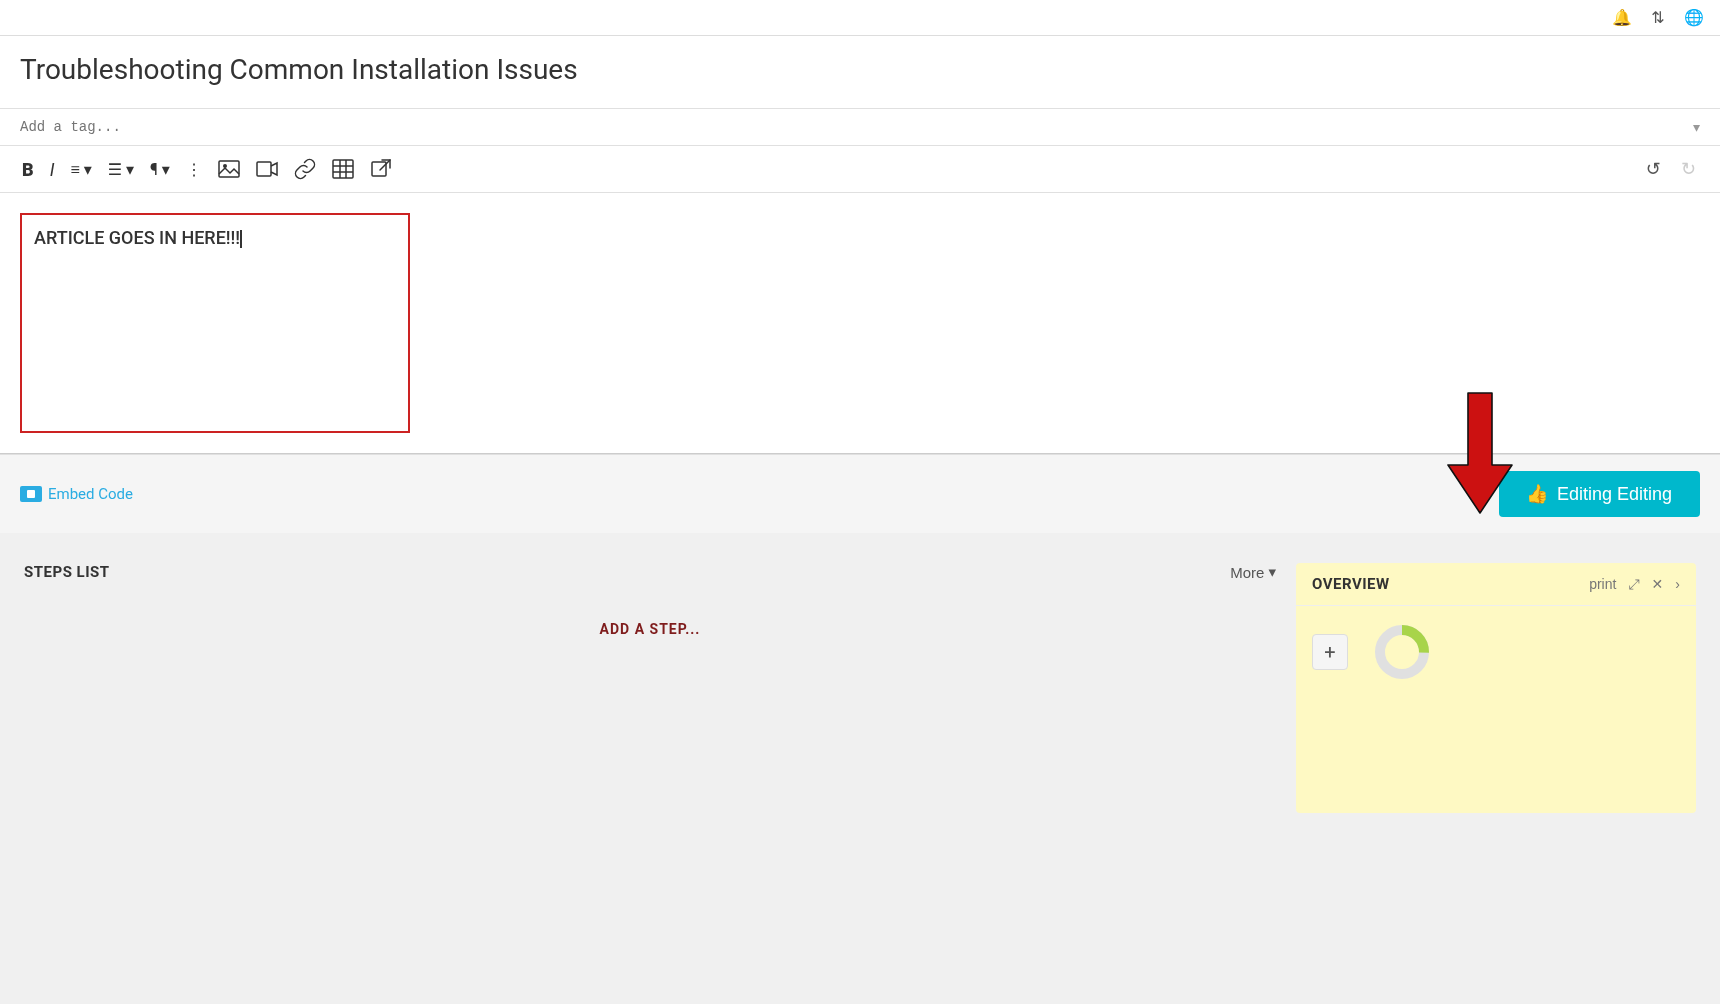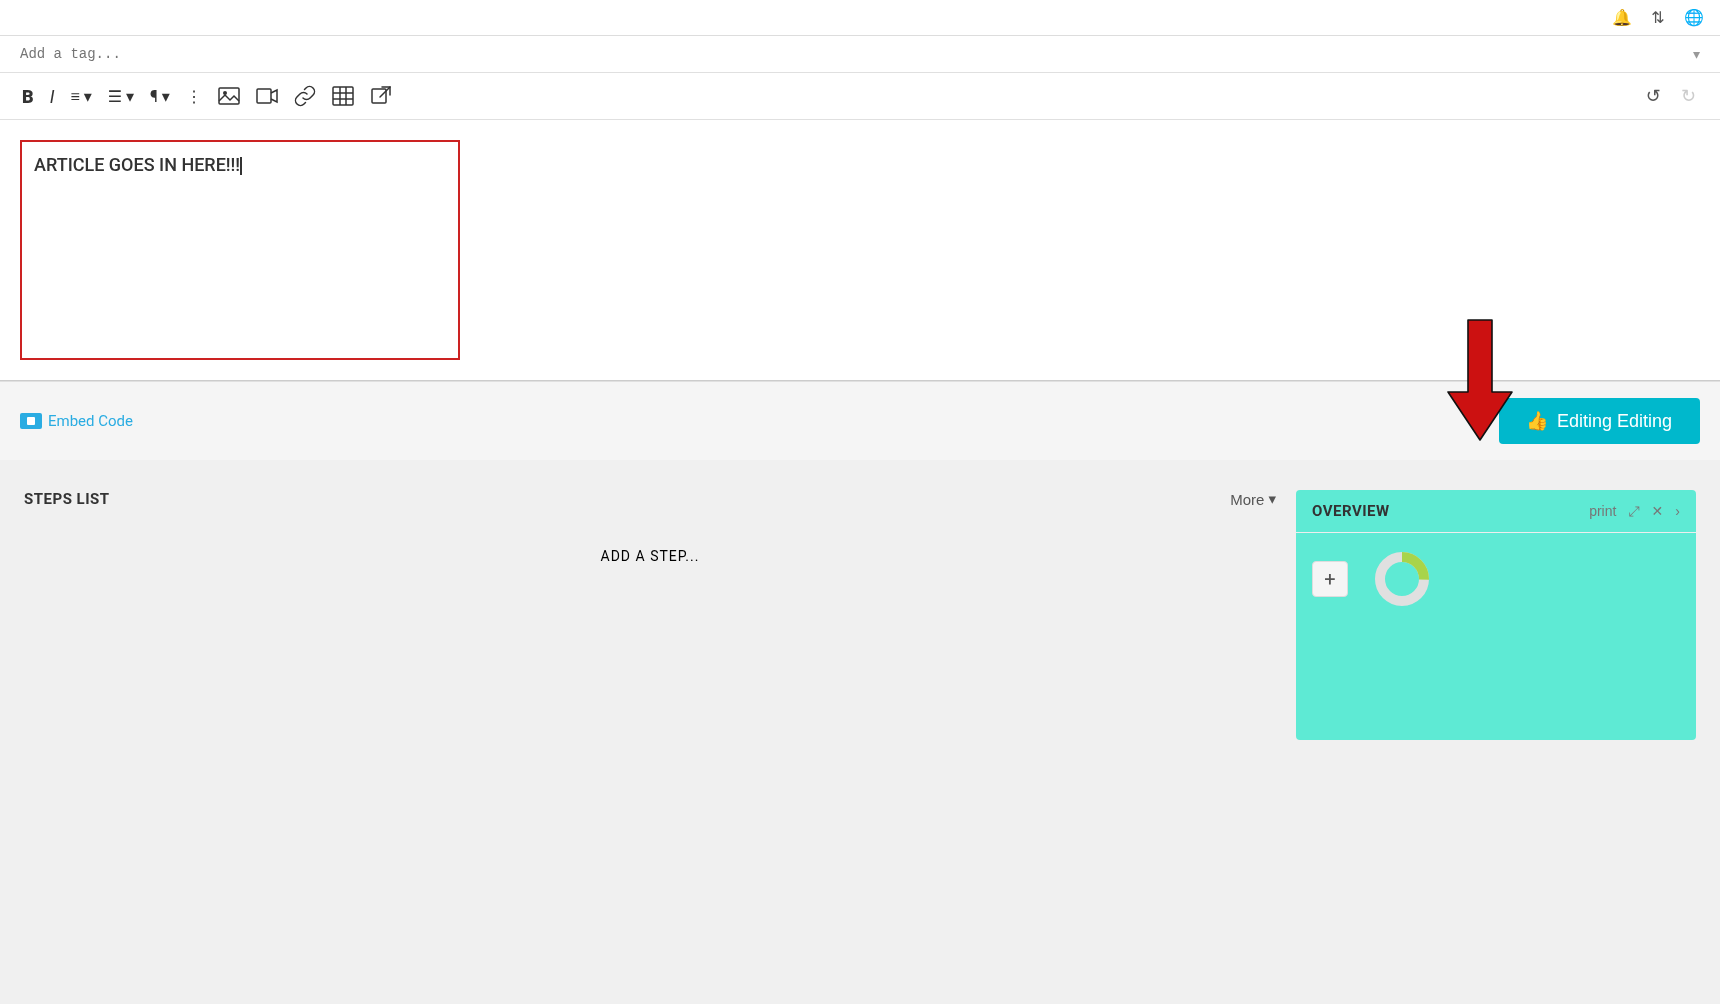--- a/index.html
+++ b/index.html
@@ -124,21 +124,21 @@
 
     
     .content-area {
       padding: 20px;
       background: #fff;
       min-height: 250px;
       position: relative;
     }
     .text-editor-box {
       border: 2px solid #cc2222;
-      width: 440px;
+      width: 390px;
       min-height: 220px;
       padding: 12px;
       position: relative;
     }
     .editor-text {
       font-size: 18px;
       color: #333;
       font-weight: 500;
     }
     .cursor {
@@ -245,30 +245,30 @@
       cursor: pointer;
       font-size: 15px;
       color: #555;
       display: flex;
       align-items: center;
       gap: 4px;
     }
     .add-step {
       text-align: center;
       padding: 20px;
-      color: #000000;
+      color: #7f1d1d;
       font-size: 14px;
       letter-spacing: 1px;
-      font-weight: 400;
+      font-weight: 700;
     }
 
     
     .overview-panel {
       width: 400px;
-      background: #5eead4;
+      background: #fef9c3;
       border-radius: 4px;
     }
     .overview-header {
       display: flex;
       align-items: center;
       justify-content: space-between;
       padding: 12px 16px;
       border-bottom: 1px solid #eee;
     }
     .overview-title {
@@ -315,20 +315,23 @@
 <body>
 
 <div class="top-bar">
   <div class="top-bar-icon">🔔</div>
   <div class="top-bar-icon">⇅</div>
   <div class="top-bar-icon">🌐</div>
 </div>
 
 <div class="editor-container">
 
+  <div class="title-area">
+    <textarea class="title-input" rows="1" style="height: 36px;">Troubleshooting Common Installation Issues</textarea>
+  </div>
 
   <div class="tag-bar">
     <input class="tag-input" type="text" placeholder="Add a tag..." style="">
     <span class="tag-chevron">▾</span>
   </div>
 
   <div class="editor-toolbar">
     <button class="toolbar-btn bold">B</button>
     <button class="toolbar-btn italic">I</button>
     <button class="toolbar-btn">≡ ▾</button>

